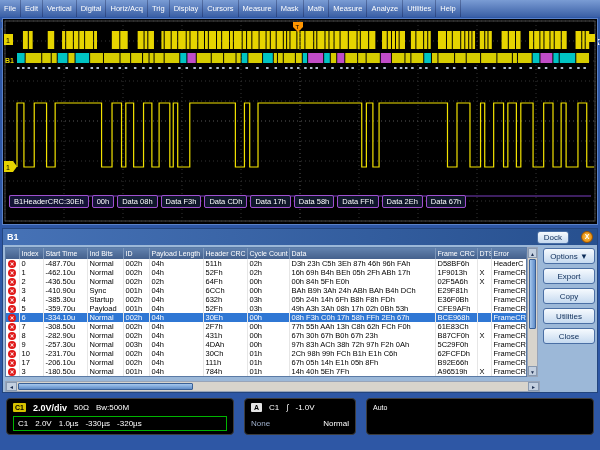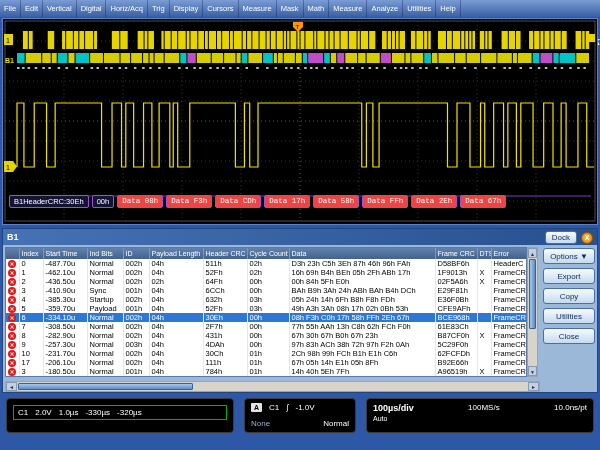--- a/index.html
+++ b/index.html
@@ -10,27 +10,27 @@
   .menu-items{display:flex;}
   .menu-item{padding:0 4px;line-height:17px;border-right:1px solid rgba(0,0,40,.28);cursor:default;white-space:nowrap;}
   .win-btn{width:11px;height:11px;margin:3px 1px;background:linear-gradient(#f2f2ea,#c6c6b6);border:1px solid #7e7e6e;border-radius:1px;font-size:6px;line-height:9px;text-align:center;color:#333;}
   .logo{margin-left:auto;padding-right:0;line-height:17px;font-family:"Liberation Serif",serif;font-style:italic;font-weight:bold;font-size:12px;color:#fff;}
 
   
   .waveform{position:relative;margin:1px 2px 0;height:207px;background:#000;border:1px solid #5b82c8;}
   #wf-svg{display:block;}
   .decode-row{position:absolute;left:6px;right:4px;bottom:16px;display:flex;gap:3px;}
   .decode-box{font-size:7.5px;color:#fff;background:#141436;border:1px solid #a050d0;border-radius:2px;padding:0 4px;height:13px;line-height:11px;white-space:nowrap;overflow:hidden;}
-  .decode-box.data{background:#ef4444;font-family:Liberation Mono, monospace;}
+  .decode-box.data{background:#0f172a;}
 
   
   .panel{margin:3px 2px 0;height:165px;background:#9cb8d8;border:1px solid #23457e;}
   .panel-titlebar{height:16px;background:linear-gradient(90deg,#4672b6,#27508f);display:flex;align-items:center;padding:0 4px;color:#fff;}
   .panel-title{font-weight:bold;font-size:9px;}
-  .titlebar-right{margin-left:auto;display:flex;gap:4px;align-items:flex-end;}
+  .titlebar-right{margin-left:auto;display:flex;gap:12px;align-items:center;}
   .dock-btn{height:13px;font-size:8px;padding:0 6px;background:linear-gradient(#f6fafe,#c6daf0);border:1px solid #4a6fa5;border-radius:3px;color:#0c2c58;font-family:inherit;}
   .close-btn{width:12px;height:12px;border-radius:50%;background:radial-gradient(#ffc548,#e07c00);color:#fff;font-size:7px;font-weight:bold;border:1px solid #9c5500;line-height:10px;padding:0;font-family:inherit;}
   .panel-body{display:flex;padding:2px;height:136px;}
   .table-wrap{width:522px;height:130px;background:#fff;border:1px solid #5a7aa5;overflow:hidden;}
   table{border-collapse:collapse;table-layout:fixed;width:520px;}
   th{background:linear-gradient(#6282ae,#44608c);color:#fff;font-weight:normal;height:11px;font-size:7px;text-align:left;padding:0 2px;overflow:hidden;white-space:nowrap;border-right:1px solid #7d97ba;}
   td{height:9px;font-size:7.5px;line-height:9px;padding:0 2px;overflow:hidden;white-space:nowrap;border-right:1px solid #e6e6e6;color:#000;background:#fff;}
   tr.selected td{background:#2f77d4;color:#fff;}
   .err-icon{display:inline-block;width:8px;height:8px;border-radius:50%;background:#e01818;color:#fff;font-size:5.5px;line-height:8px;text-align:center;font-weight:bold;}
   .vscroll{width:11px;height:130px;background:#d8d4cc;border:1px solid #98a4b8;display:flex;flex-direction:column;}
@@ -577,20 +577,26 @@
   <div class="hscroll">
     <div class="harrow">◄</div>
     <div class="hthumb"></div>
     <div class="hspacer"></div>
     <div class="harrow">►</div>
   </div>
 </div>
 
 <div class="statusbar">
   <div class="sbox box-ch">
+    <div class="srow">
+      <span class="ch-badge">C1</span>
+      <span class="bold">2.0V/div</span>
+      <span>50Ω</span>
+      <span>Bw:500M</span>
+    </div>
     <div class="srow cursor-box">
       <span>C1</span>
       <span>2.0V</span>
       <span>1.0µs</span>
       <span>-330µs</span>
       <span>-320µs</span>
     </div>
   </div>
   <div class="sbox box-trig">
     <div class="srow">
@@ -598,22 +604,17 @@
       <span>C1</span>
       <span>∫</span>
       <span>-1.0V</span>
     </div>
     <div class="srow spread" style="margin-top:5px;">
       <span class="dim">None</span>
       <span>Normal</span>
     </div>
   </div>
   <div class="sbox box-horiz">
-    <div class="srow spread">
-      <span class="bold">100µs/div</span>
-      <span>100MS/s</span>
-      <span>10.0ns/pt</span>
-    </div>
     <div class="srow">
       <span class="small">Auto</span>
     </div>
   </div>
 </div>
 
 </body></html>

